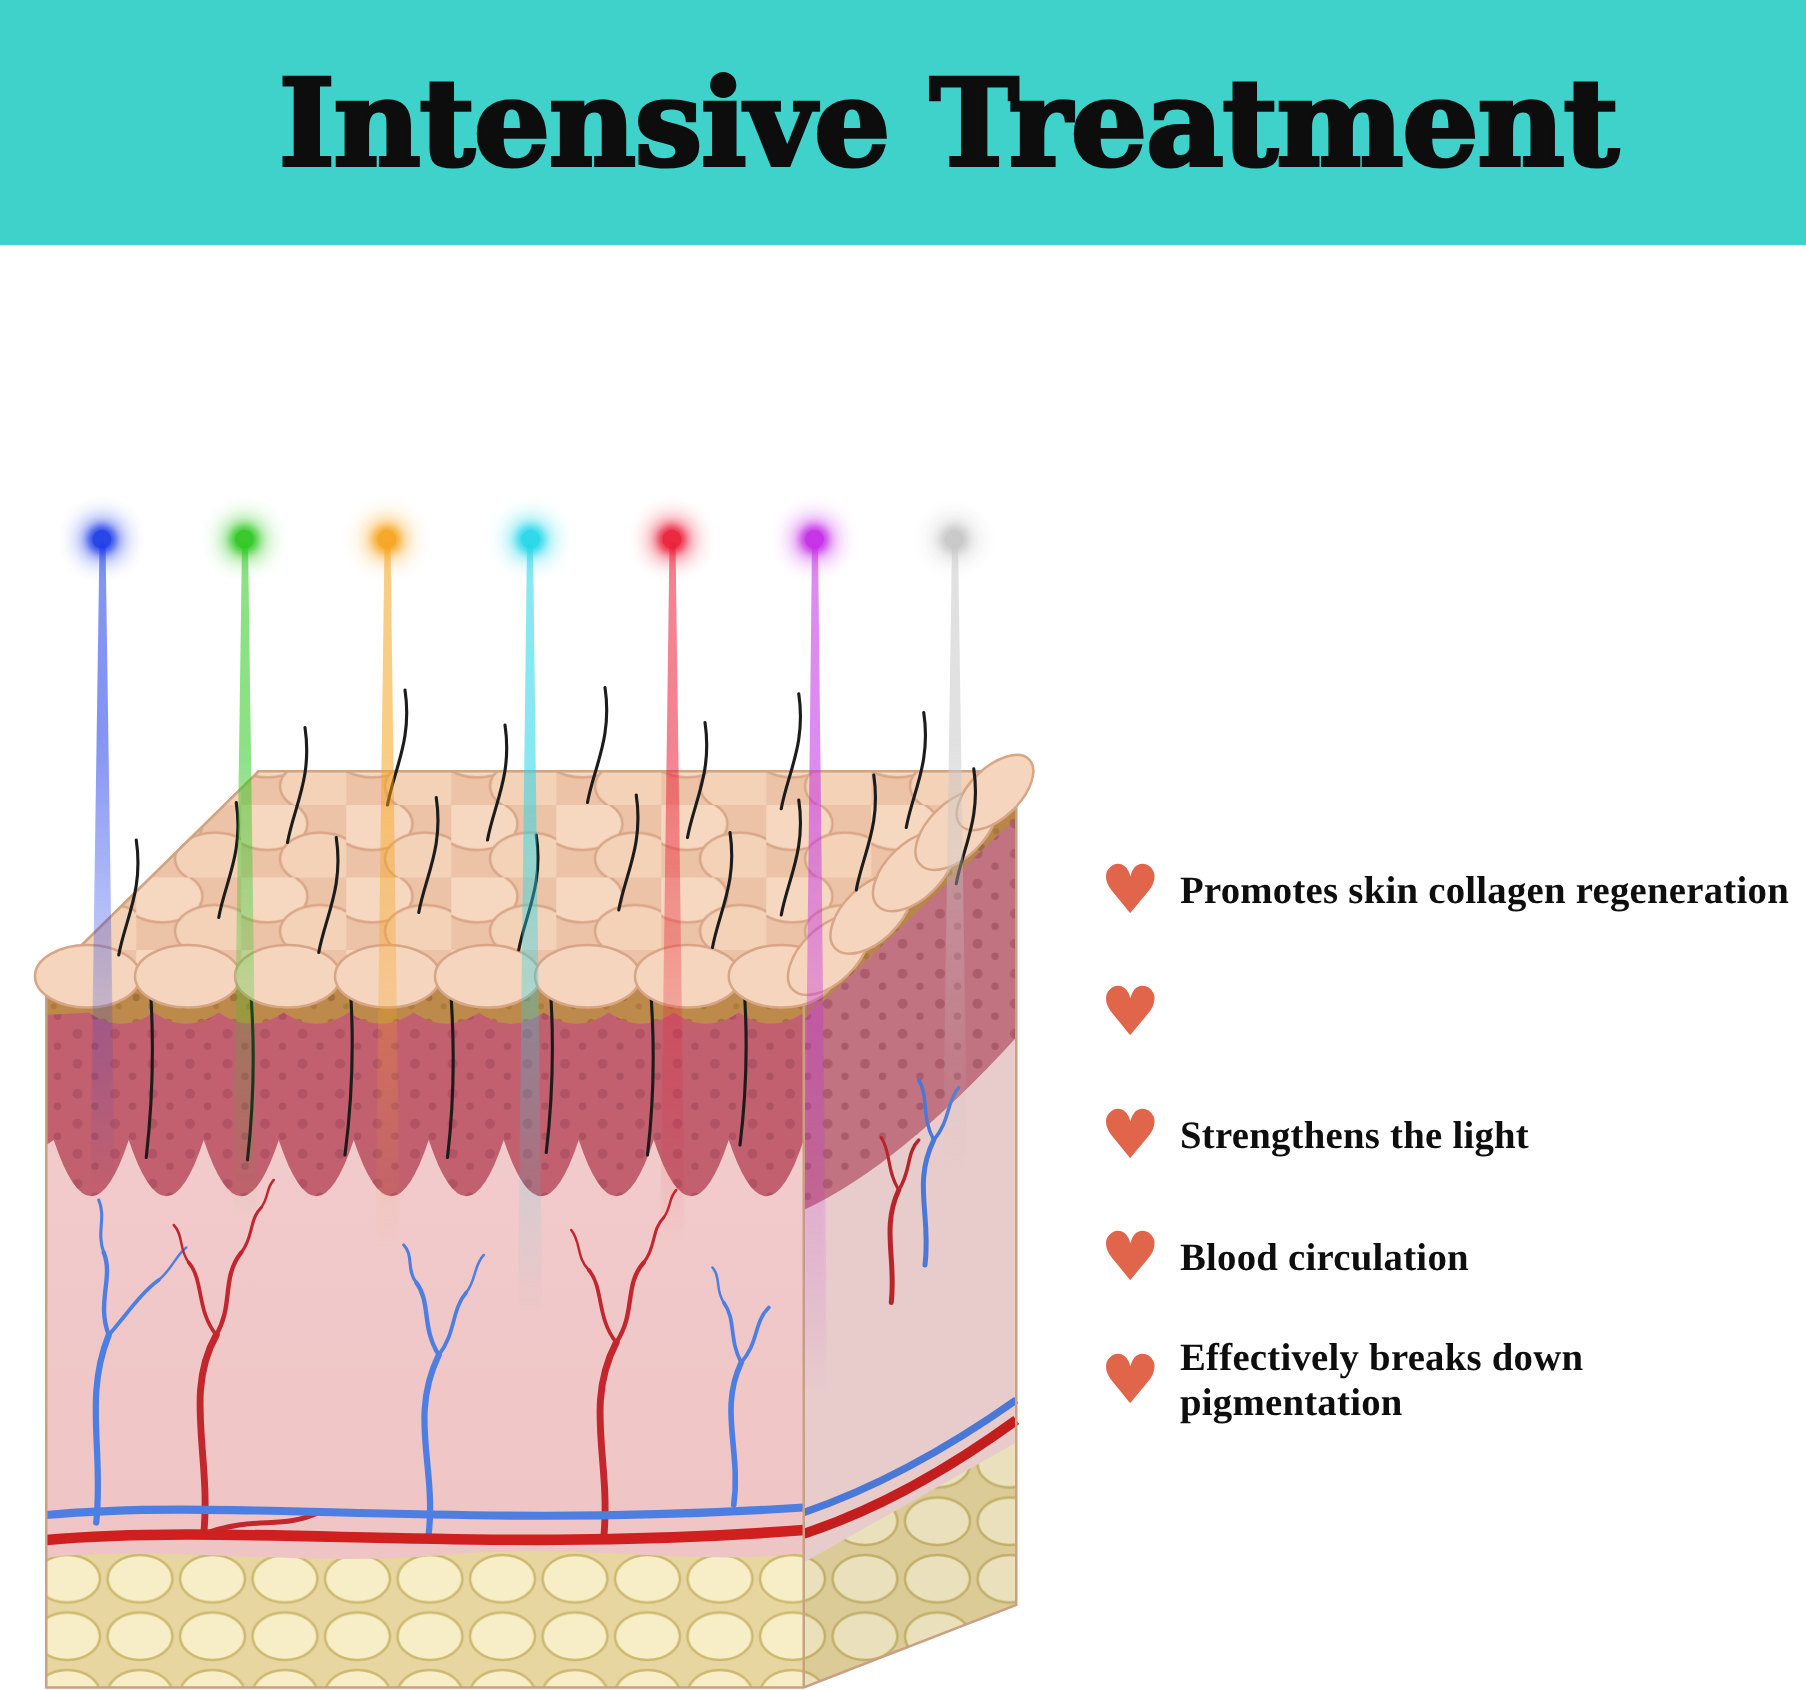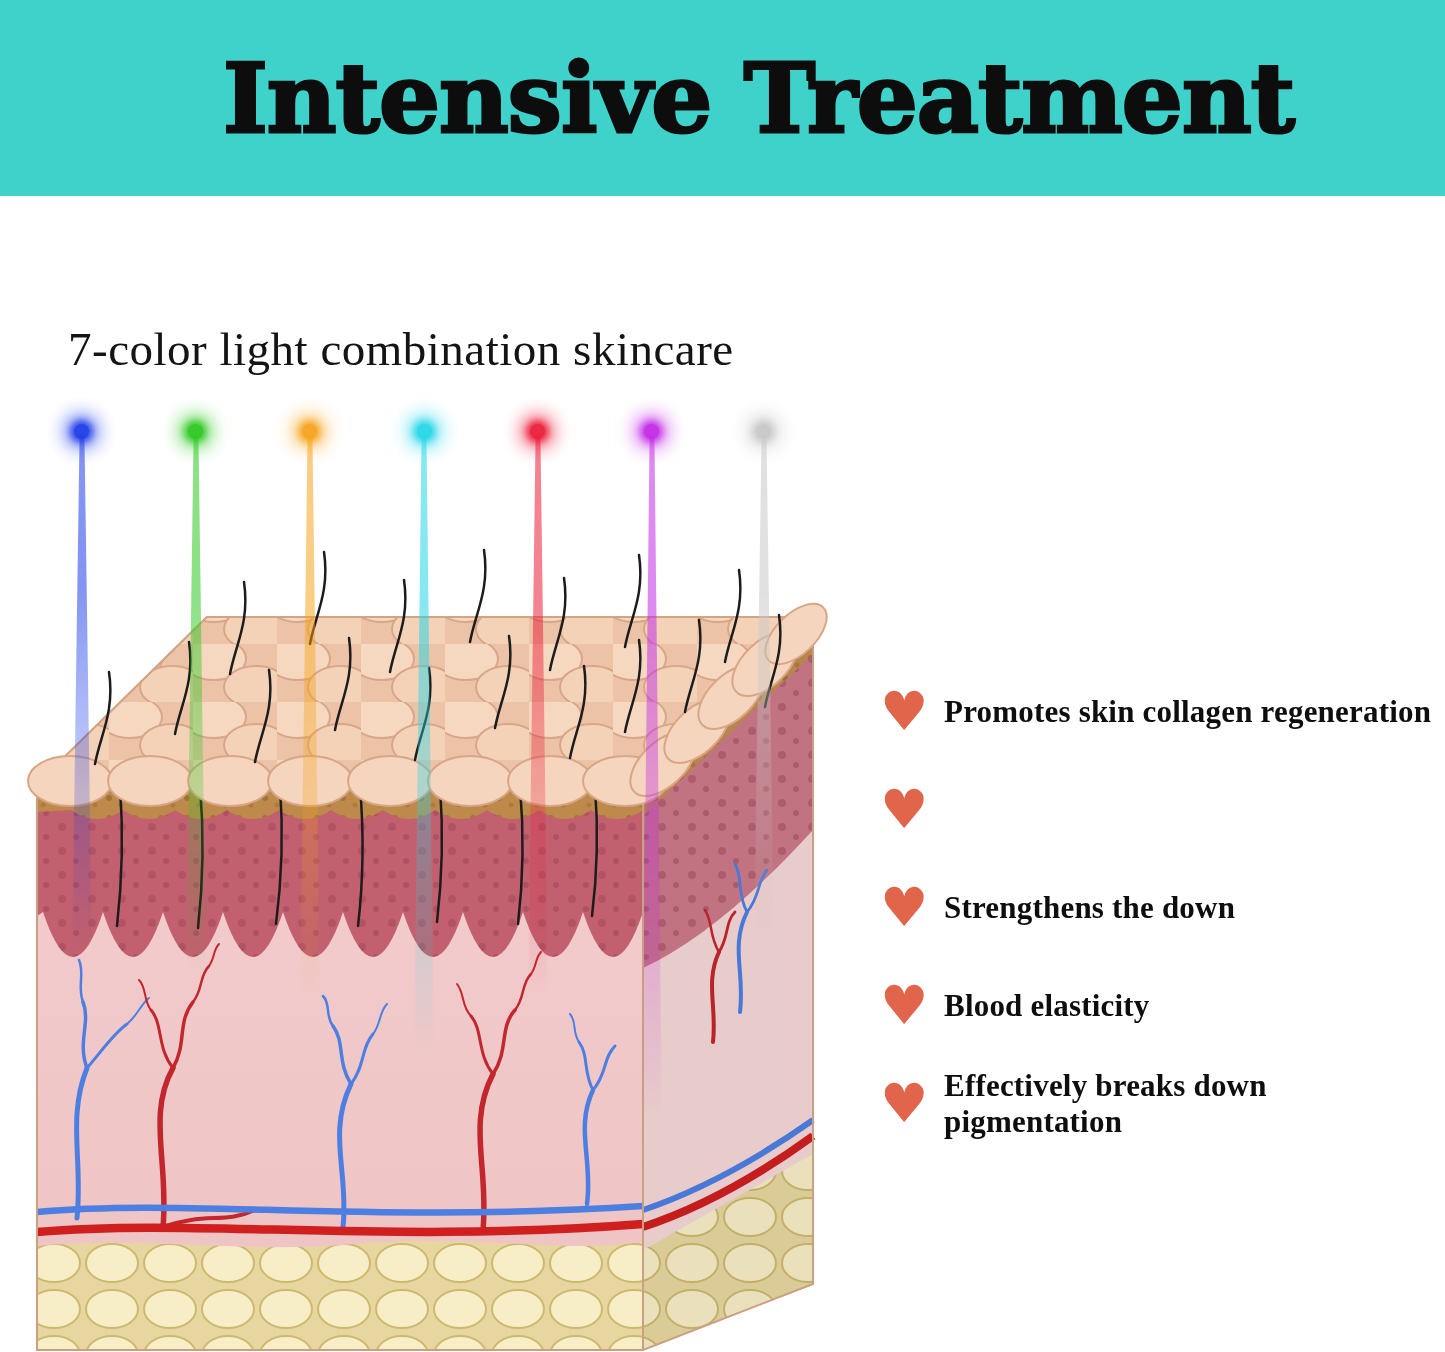--- a/index.html
+++ b/index.html
@@ -31,21 +31,20 @@
 </style>
 </head>
 <body>
 
 <div class="page">
 
   <div class="banner" style="background: rgb(63, 210, 203); padding-left: 36px;">
     <h1>Intensive Treatment</h1>
   </div>
 
-  <div class="subtitle">7-color light combination skincare</div>
 
   <svg class="skin-svg" viewBox="0 0 820 940">
     <defs>
       <pattern id="cells" width="84" height="58" patternUnits="userSpaceOnUse">
         <rect width="84" height="58" fill="#edc3a8"></rect>
         <ellipse cx="21" cy="15" rx="32" ry="21" fill="#f6d8c0" stroke="#d9a687" stroke-width="2"></ellipse>
         <ellipse cx="63" cy="43" rx="32" ry="21" fill="#f3d2b8" stroke="#d9a687" stroke-width="2"></ellipse>
       </pattern>
       <pattern id="fat" width="58" height="46" patternUnits="userSpaceOnUse">
         <rect width="58" height="46" fill="#e7d6a0"></rect>
@@ -220,25 +219,25 @@
   <div class="benefits">
     <div class="benefit">
       <span class="heart">♥</span>
       <span class="benefit-label">Promotes skin collagen regeneration</span>
     </div>
     <div class="benefit">
       <span class="heart">♥</span>
     </div>
     <div class="benefit">
       <span class="heart">♥</span>
-      <span class="benefit-label">Strengthens the down</span>
-    </div>
-    <div class="benefit">
-      <span class="heart">♥</span>
-      <span class="benefit-label">Blood elasticity</span>
+      <span class="benefit-label">Strengthens the light</span>
+    </div>
+    <div class="benefit">
+      <span class="heart">♥</span>
+      <span class="benefit-label">Blood circulation</span>
     </div>
     <div class="benefit">
       <span class="heart">♥</span>
       <span class="benefit-label">Effectively breaks down pigmentation</span>
     </div>
   </div>
 
 </div>
 
 </body></html>

